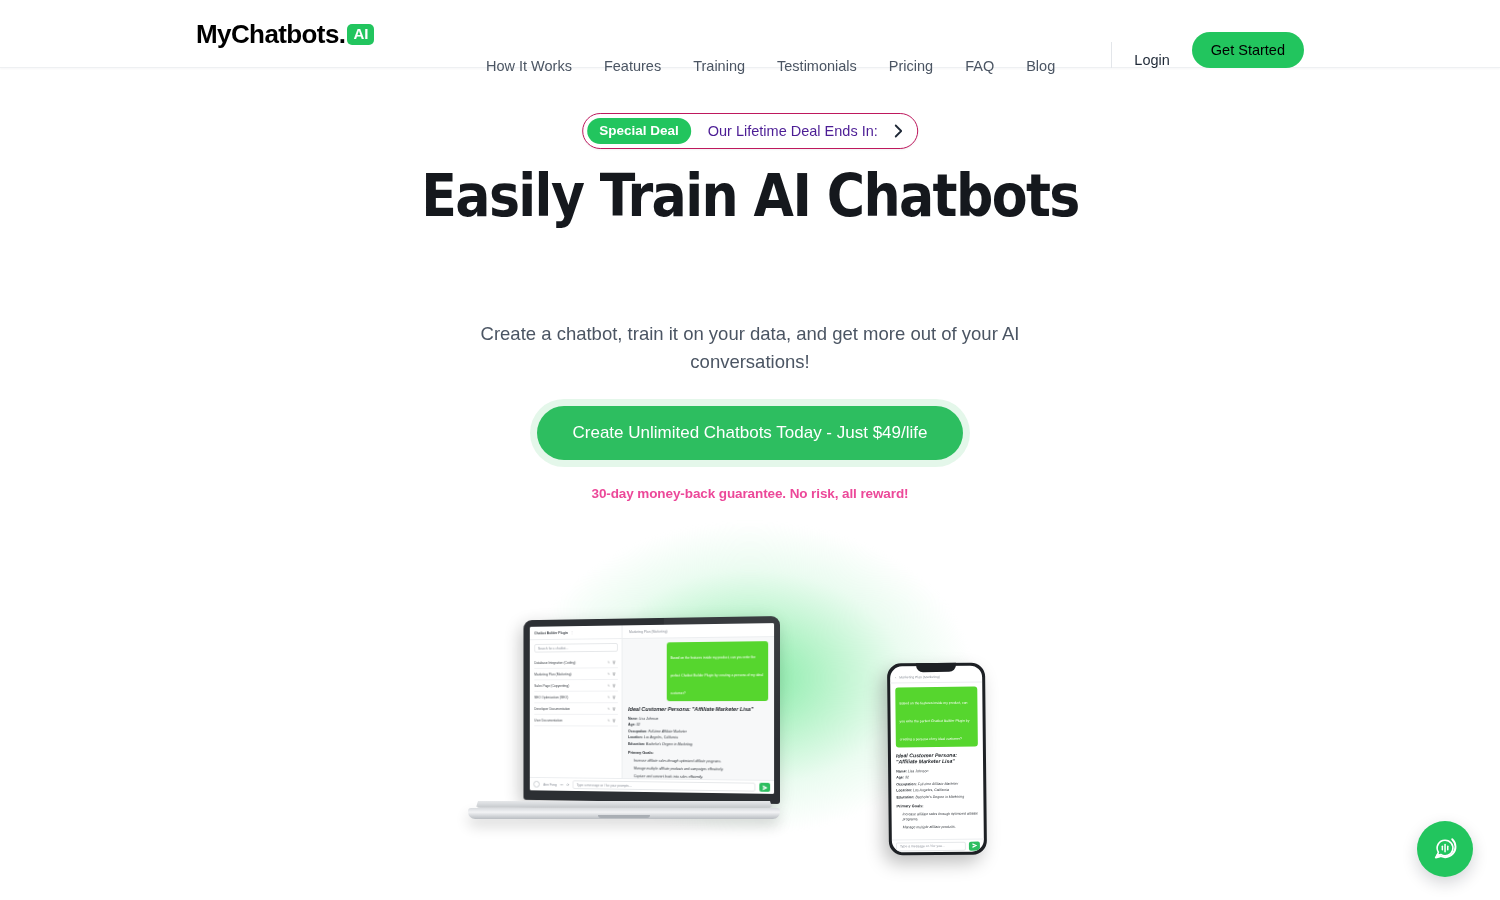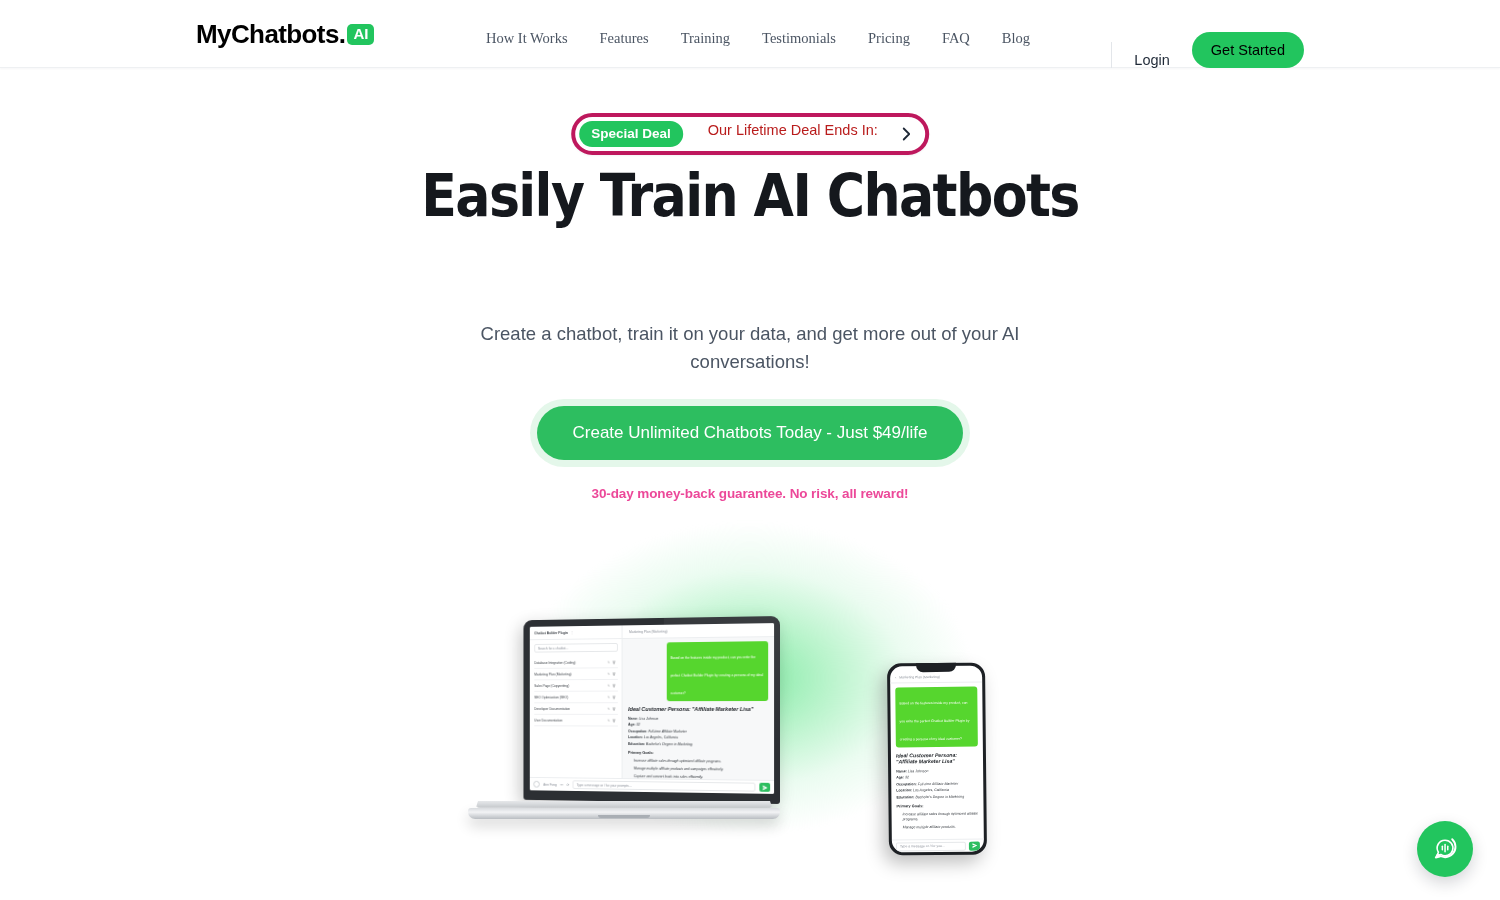--- a/index.html
+++ b/index.html
@@ -52,23 +52,22 @@
     margin-left: 2px;
     line-height: 16px;
     letter-spacing: 0px;
   }
   .nav {
     position: absolute;
     left: 470px;
     top: 0;
     height: 76px;
     display: flex;
-    align-items: center;
+    align-items: flex-end;
     gap: 0px;
-    font-family: Liberation Serif, serif;
   }
   .nav a {
     font-size: 14.5px;
     color: #4b5563;
     text-decoration: none;
     padding: 0 16px;
     line-height: 20px;
     white-space: nowrap;
   }
   .nav-divider {
@@ -113,42 +112,43 @@
     height: 832px;
     overflow: hidden;
     background: #fff;
   }
   .deal-pill {
     position: absolute;
     left: 50%;
     transform: translateX(-50%);
     top: 45px;
     display: flex;
-    gap: 12px;
+    align-items: center;
+    gap: 4px;
     background: #ffffff;
-    border: 4px solid #be185d;
+    border: 1px solid #be185d;
     border-radius: 999px;
     padding: 4px 12px 4px 4px;
     box-shadow: 0 1px 2px rgba(16,24,40,0.05);
     cursor: pointer;
     z-index: 6;
   }
   .deal-badge {
     background: #22c55e;
     color: #ffffff;
     font-size: 13.5px;
     font-weight: 600;
     border-radius: 999px;
     padding: 4px 12px 5px 12px;
     line-height: 17px;
     white-space: nowrap;
   }
   .deal-label {
     font-size: 14.5px;
-    color: #b91c1c;
+    color: #4c1d95;
     margin-left: 13px;
     white-space: nowrap;
     line-height: 18px;
   }
   .deal-chevron {
     margin-left: 12px;
     margin-right: 2px;
     display: flex;
     align-items: center;
   }

